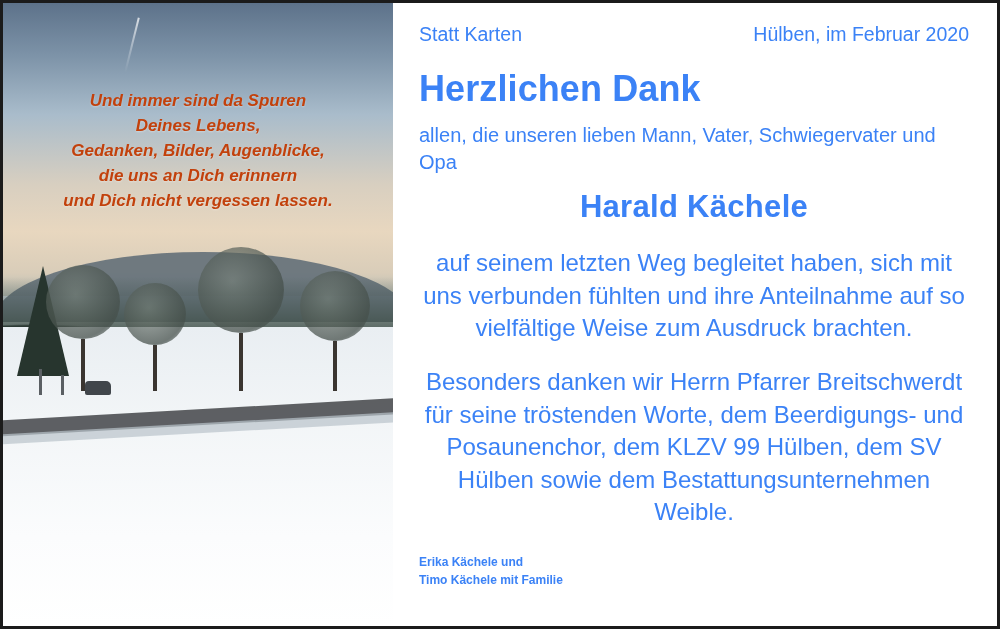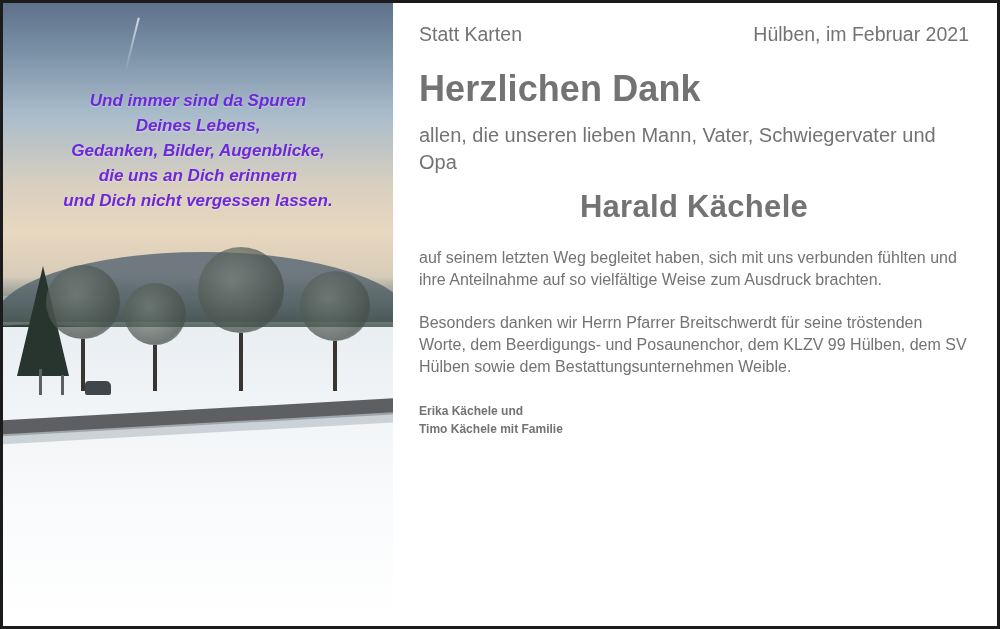--- a/index.html
+++ b/index.html
@@ -164,34 +164,34 @@
   .verse {
     position: absolute;
     left: 0;
     top: 86px;
     width: 100%;
     text-align: center;
     font-size: 17px;
     font-weight: bold;
     font-style: italic;
     line-height: 1.47;
-    color: #6d28d9;
+    color: #c2410c;
     text-shadow: 0 1px 2px rgba(255,255,255,0.35);
     padding: 0 14px;
     box-sizing: border-box;
   }
   .verse-line { display: block; white-space: nowrap; }
 
   
   .text-panel {
     flex: 1 1 auto;
     position: relative;
     padding: 20px 28px 18px 26px;
     box-sizing: border-box;
-    color: #737373;
+    color: #3b82f6;
   }
   .topline {
     display: flex;
     justify-content: space-between;
     align-items: baseline;
     font-size: 19.5px;
     margin-bottom: 22px;
   }
   .thanks-head {
     font-size: 36px;
@@ -205,23 +205,24 @@
     margin: 0 0 10px 0;
   }
   .name {
     text-align: center;
     font-size: 31px;
     font-weight: bold;
     letter-spacing: 0.3px;
     margin: 14px 0 22px 0;
   }
   .para {
-    font-size: 16px;
+    font-size: 24px;
     line-height: 1.35;
     margin: 0 0 22px 0;
+    text-align: center;
   }
   .signature {
     font-size: 12px;
     font-weight: bold;
     line-height: 1.45;
     margin-top: 26px;
   }
   .signature div { white-space: nowrap; }
 </style>
 </head>
@@ -259,21 +260,21 @@
       <span class="verse-line">Deines Lebens,</span>
       <span class="verse-line">Gedanken, Bilder, Augenblicke,</span>
       <span class="verse-line">die uns an Dich erinnern</span>
       <span class="verse-line">und Dich nicht vergessen lassen.</span>
     </div>
   </div>
 
   <div class="text-panel">
     <div class="topline">
       <span>Statt Karten</span>
-      <span>Hülben, im Februar 2021</span>
+      <span>Hülben, im Februar 2020</span>
     </div>
 
     <h1 class="thanks-head">Herzlichen Dank</h1>
 
     <p class="lead">allen, die unseren lieben Mann, Vater, Schwiegervater und Opa</p>
 
     <div class="name">Harald Kächele</div>
 
     <p class="para">auf seinem letzten Weg begleitet haben, sich mit uns verbunden fühlten und ihre Anteilnahme auf so vielfältige Weise zum Ausdruck brachten.</p>
     <p class="para">Besonders danken wir Herrn Pfarrer Breitschwerdt für seine tröstenden Worte, dem Beerdigungs- und Posaunenchor, dem KLZV 99 Hülben, dem SV Hülben sowie dem Bestattungsunternehmen Weible.</p>

